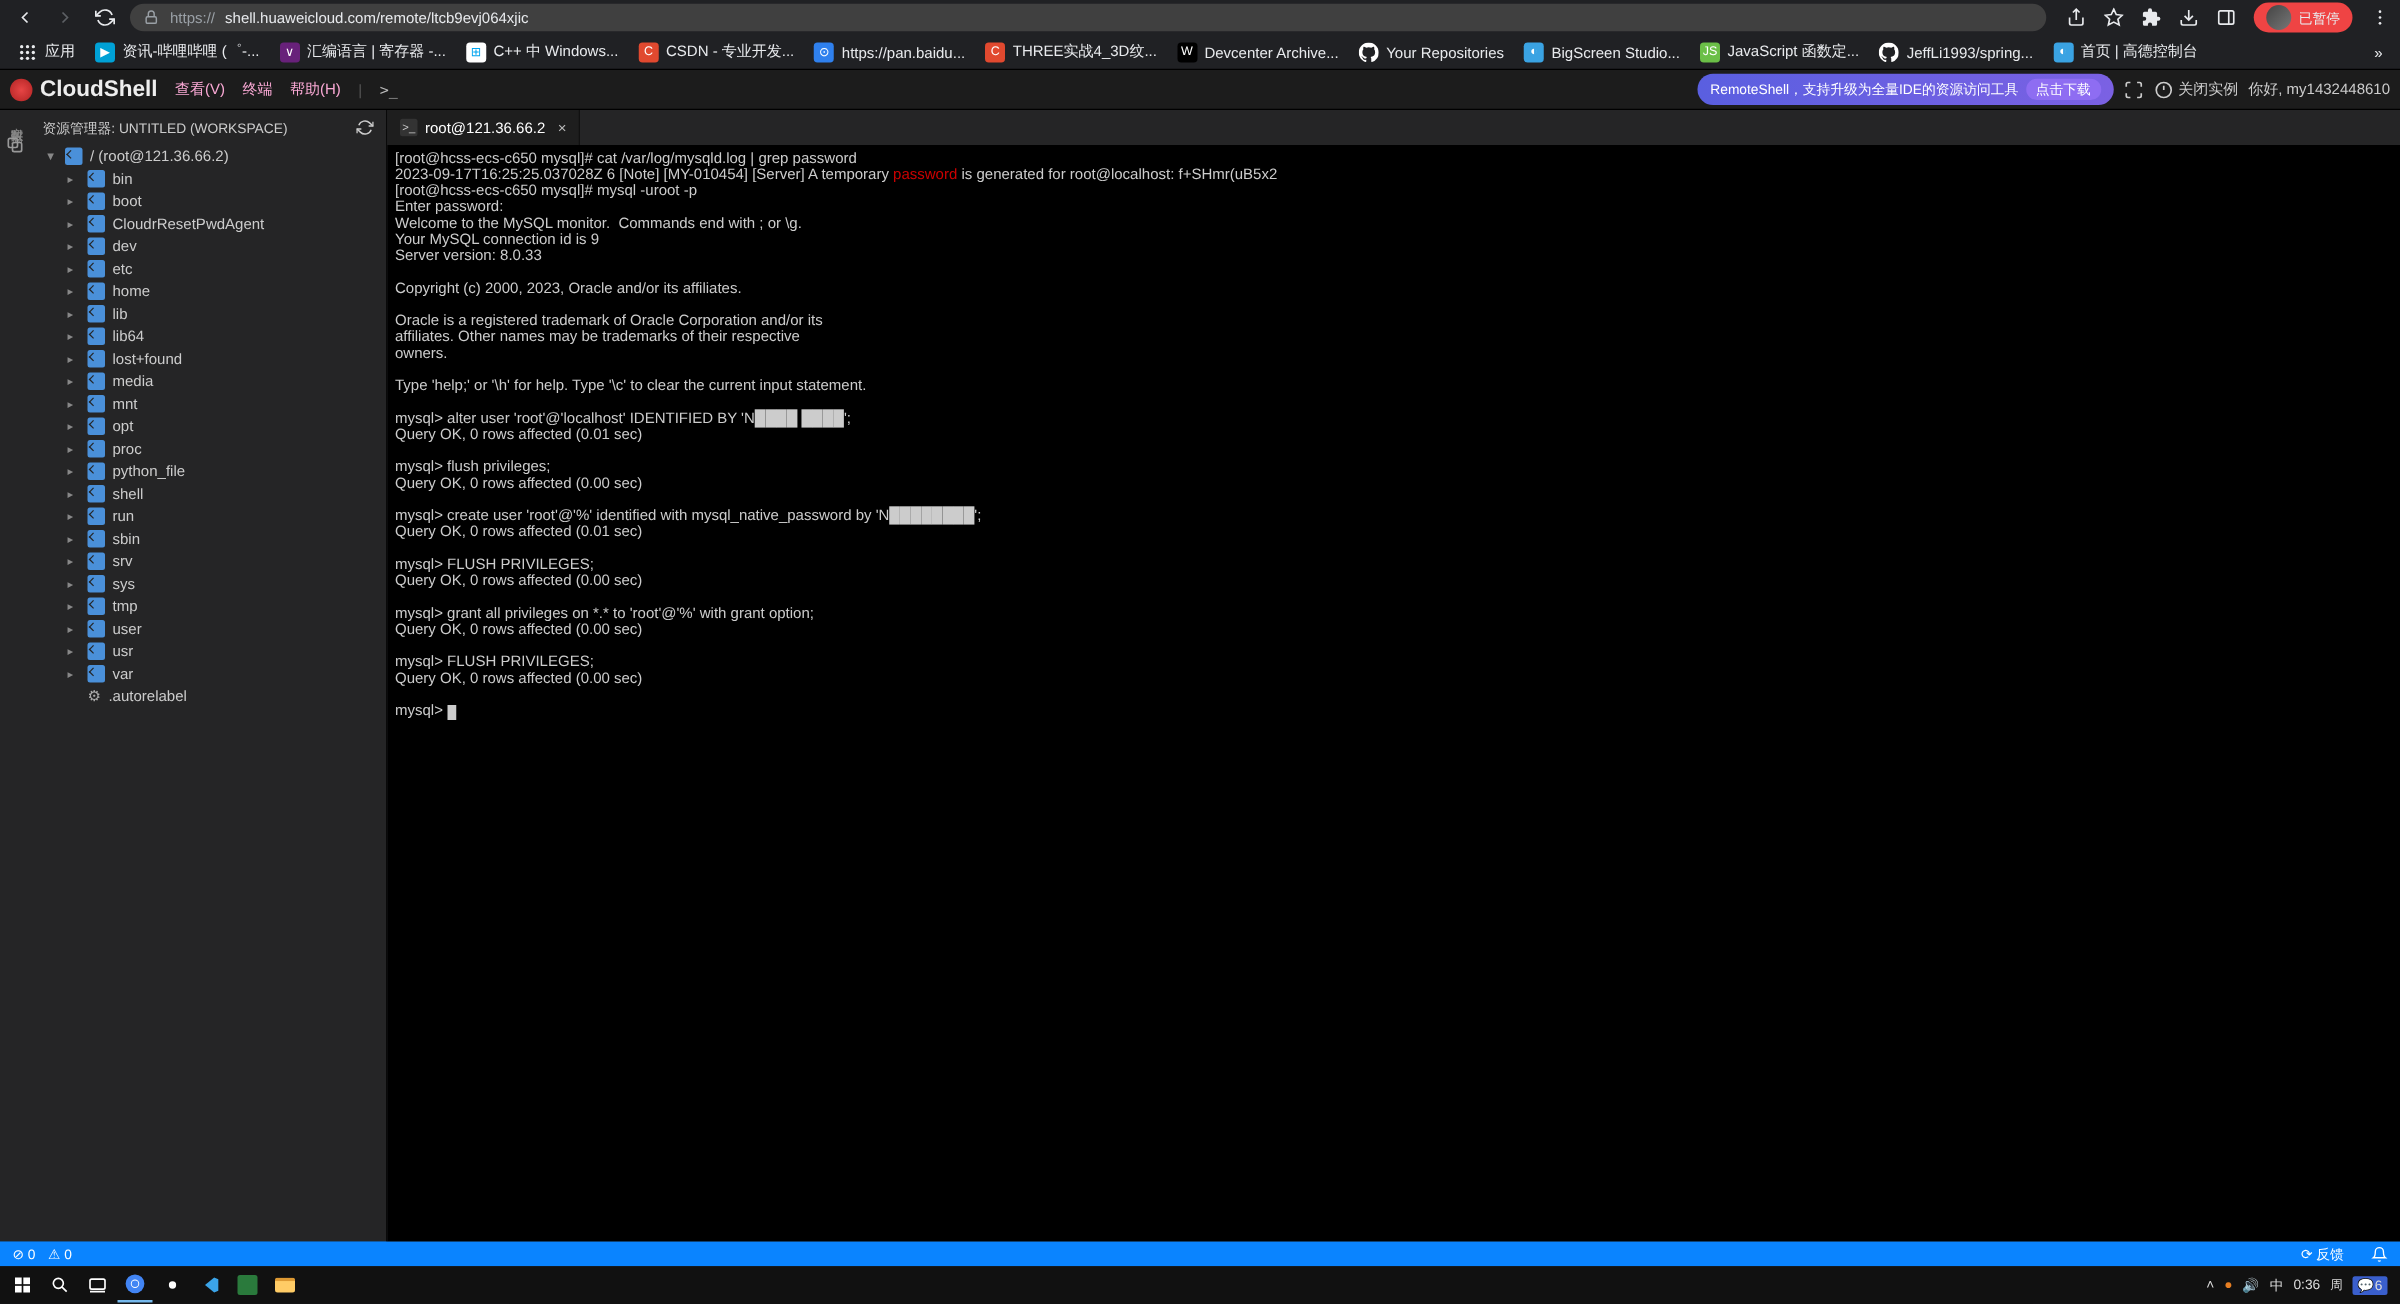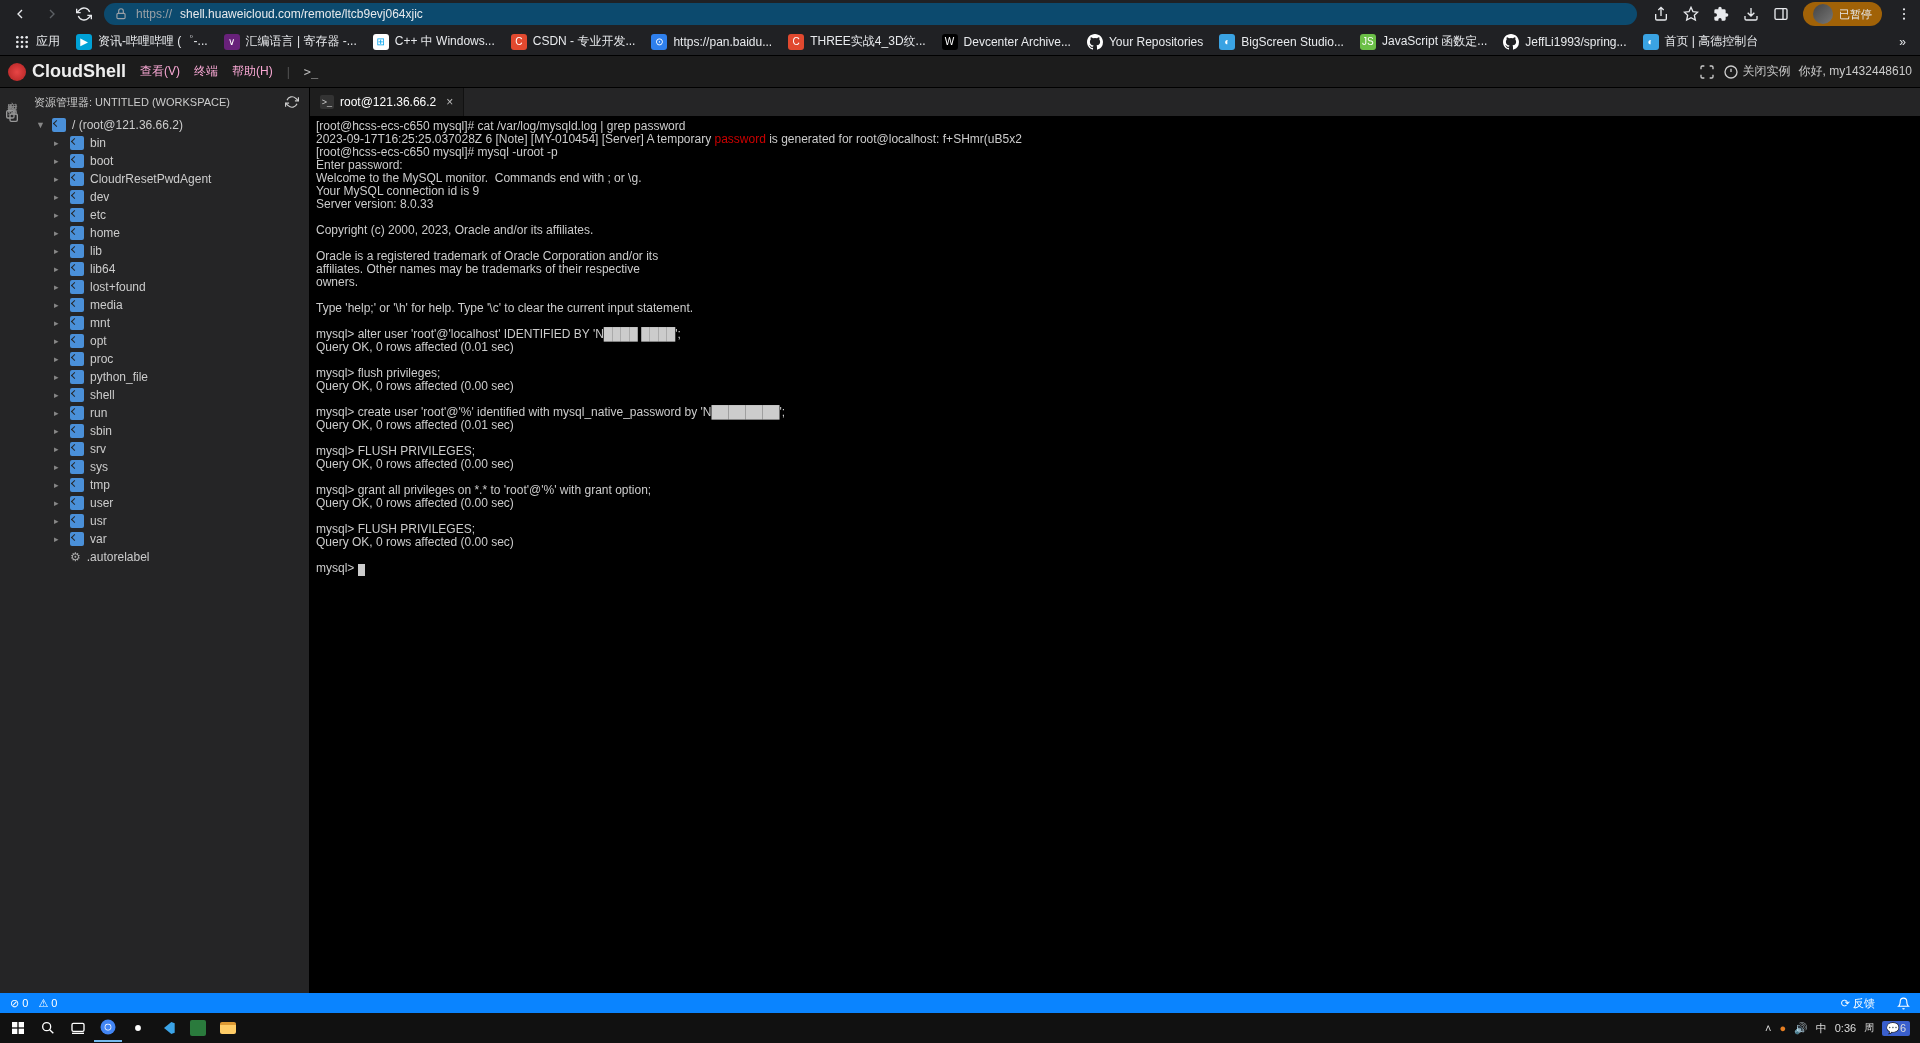--- a/index.html
+++ b/index.html
@@ -2,24 +2,24 @@
 <html><head>
 <meta charset="utf-8">
 <style>
 * { margin:0; padding:0; box-sizing:border-box; font-family:"Microsoft YaHei","Segoe UI",Arial,sans-serif; }
 body { background:#202124; color:#e8eaed; width:1920px; height:1043px; overflow:hidden; font-size:12px; }
 
 
 .chrome-bar { height:28px; background:#202124; display:flex; align-items:center; padding:0 8px; gap:8px; }
 .nav-btn { width:24px; height:24px; display:flex; align-items:center; justify-content:center; color:#9aa0a6; border-radius:50%; }
 .nav-btn.dis { opacity:.5; }
-.addr { flex:1; height:22px; background:#0c4a6e; border-radius:14px; display:flex; align-items:center; padding:0 10px; gap:8px; color:#e8eaed; font-size:12px; }
+.addr { flex:1; height:22px; background:#404040; border-radius:14px; display:flex; align-items:center; padding:0 10px; gap:8px; color:#e8eaed; font-size:12px; }
 .addr .url-prefix{color:#9aa0a6;}
 .chrome-icons{display:flex;align-items:center;gap:14px;color:#e8eaed;margin-left:8px;}
-.pill{display:flex;align-items:center;gap:6px;background:#a16207;border-radius:14px;padding:2px 10px;font-size:11px;}
+.pill{display:flex;align-items:center;gap:6px;background:#ef4444;border-radius:14px;padding:2px 10px;font-size:11px;}
 .avatar{width:20px;height:20px;border-radius:50%;background:linear-gradient(135deg,#444,#777);display:flex;align-items:center;justify-content:center;}
 
 
 .bm-bar{height:28px;background:#202124;display:flex;align-items:center;padding:0 8px;gap:4px;border-bottom:1px solid #000;}
 .bm{display:flex;align-items:center;gap:6px;padding:0 6px;color:#e8eaed;font-size:12px;height:24px;border-radius:4px;}
 .bm .fav{width:16px;height:16px;display:flex;align-items:center;justify-content:center;border-radius:3px;font-size:10px;color:#fff;}
 
 
 .app-hdr{height:32px;background:#1c1c1c;display:flex;align-items:center;padding:0 8px;gap:14px;color:#ccc;font-size:12px;border-bottom:1px solid #000;}
 .brand{display:flex;align-items:center;gap:6px;}
@@ -202,20 +202,24 @@
   <div class="brand">
     <div class="brand-logo"></div>
     <span class="brand-text">CloudShell</span>
   </div>
   <span class="menu-item">查看(V)</span>
   <span class="menu-item">终端</span>
   <span class="menu-item">帮助(H)</span>
   <span style="color:#555">|</span>
   <span style="color:#bbb;font-family:monospace">&gt;_</span>
   <div class="ml-auto badge-area">
+    <div class="promo">
+      <span>RemoteShell，支持升级为全量IDE的资源访问工具</span>
+      <span class="btn">点击下载</span>
+    </div>
     <svg class="ic" viewBox="0 0 24 24" fill="none" stroke="#ccc" stroke-width="2">
         <path d="M8 3H5a2 2 0 00-2 2v3m18 0V5a2 2 0 00-2-2h-3m0 18h3a2 2 0 002-2v-3M3 16v3a2 2 0 002 2h3"></path>
       </svg>
     <div class="hdr-link">
         <svg class="ic" viewBox="0 0 24 24" fill="none" stroke="#ccc" stroke-width="2">
           <circle cx="12" cy="12" r="9"></circle>
           <path d="M12 7v5"></path>
         </svg>
         <span>关闭实例</span>
       </div>

